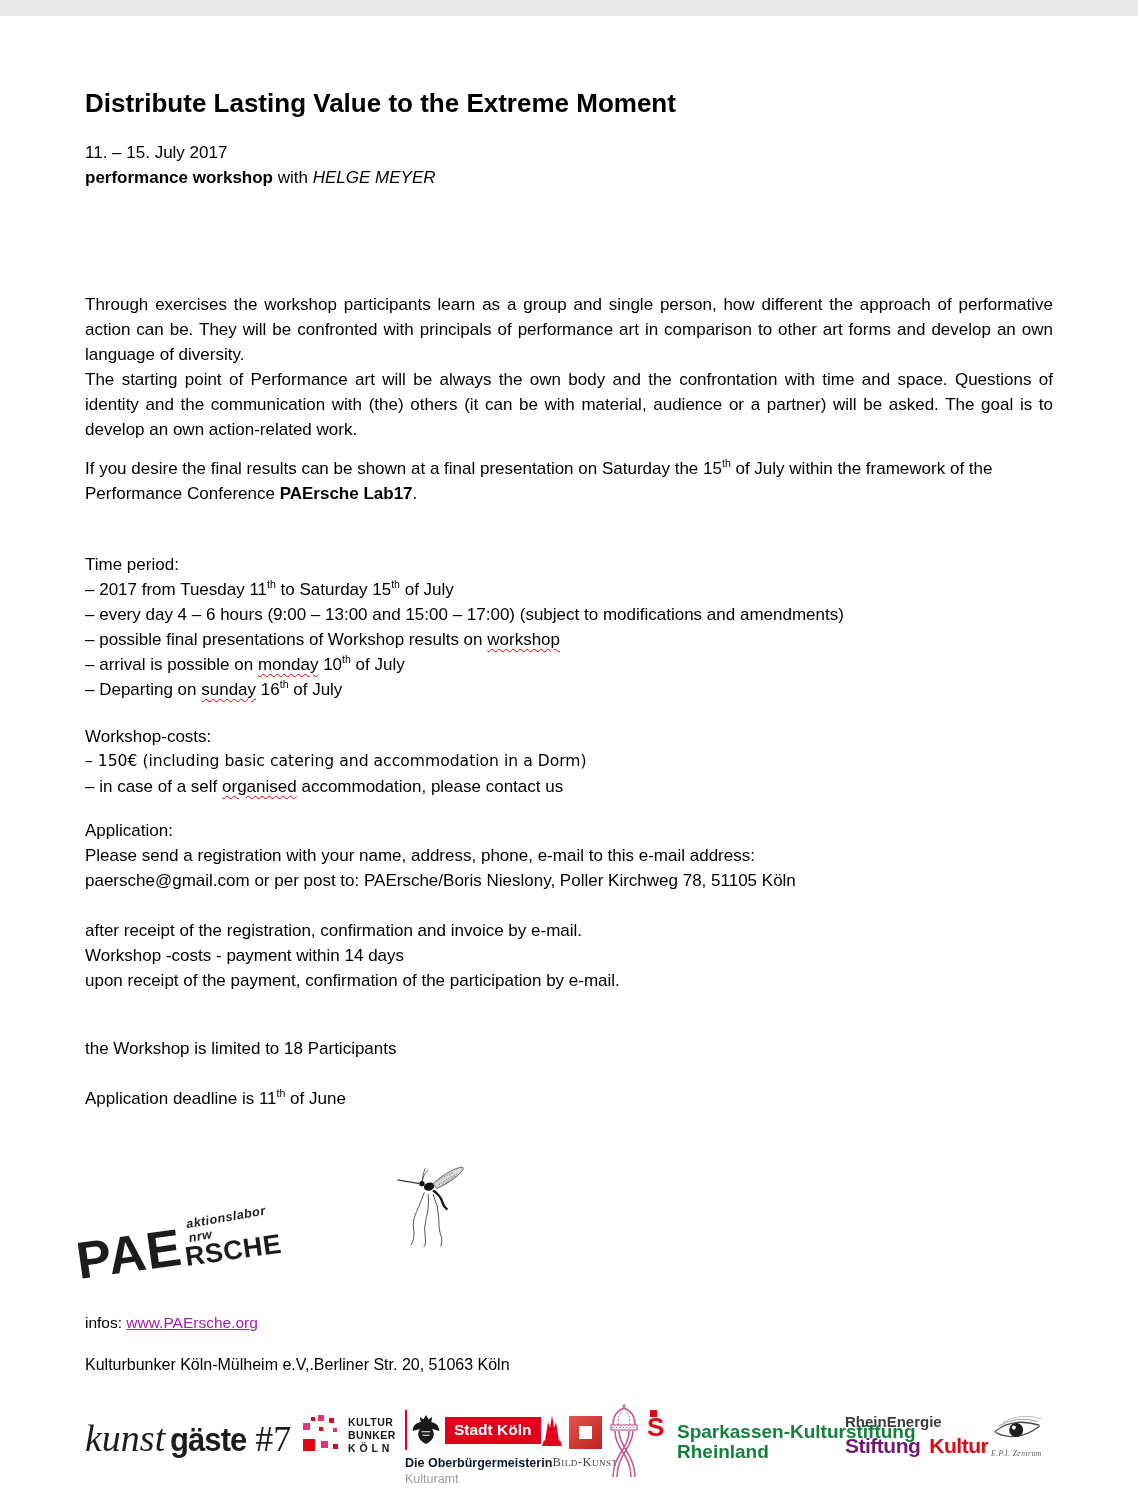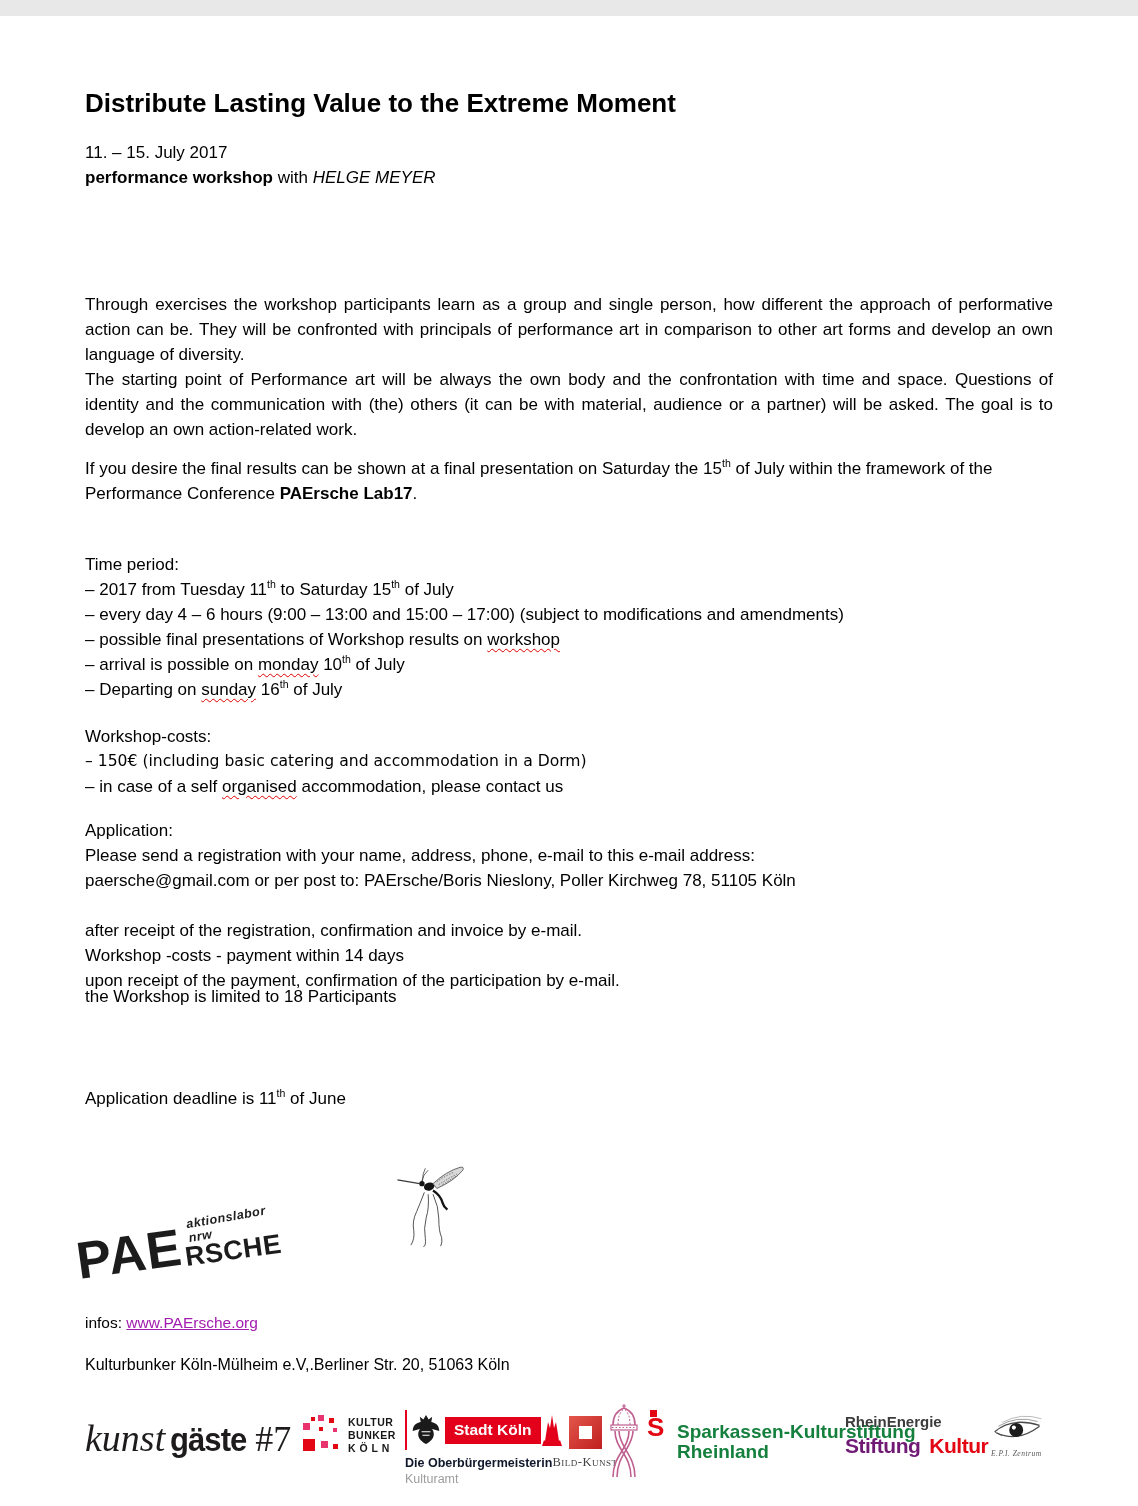--- a/index.html
+++ b/index.html
@@ -16,21 +16,21 @@
   .doc-title{top:72px;font-size:26px;line-height:30px;font-weight:bold;}
   .dates{top:124px;}
   .intro{top:276px;text-align:justify;}
   .intro p{margin:0;}
   .note{top:440px;}
   .time{top:536px;}
   .costs{top:708px;}
   .fee-line{font-family:"DejaVu Sans",sans-serif;font-size:15.6px;}
   .application{top:802px;}
   .payment{top:902px;}
-  .limit{top:968px;}
+  .limit{top:1020px;}
   .deadline{top:1070px;}
   .infos{top:1294px;font-size:15.5px;}
   .address{top:1336px;font-size:16px;}
 
   .b{font-weight:bold;}
   .i{font-style:italic;}
   .sup{font-size:0.62em;vertical-align:super;line-height:0;}
   .sq{text-decoration-line:underline;text-decoration-style:wavy;text-decoration-color:#e00000;text-decoration-thickness:1px;text-underline-offset:3px;}
   a.doc-link{color:#a21caf;text-decoration:underline;cursor:pointer;}
 

